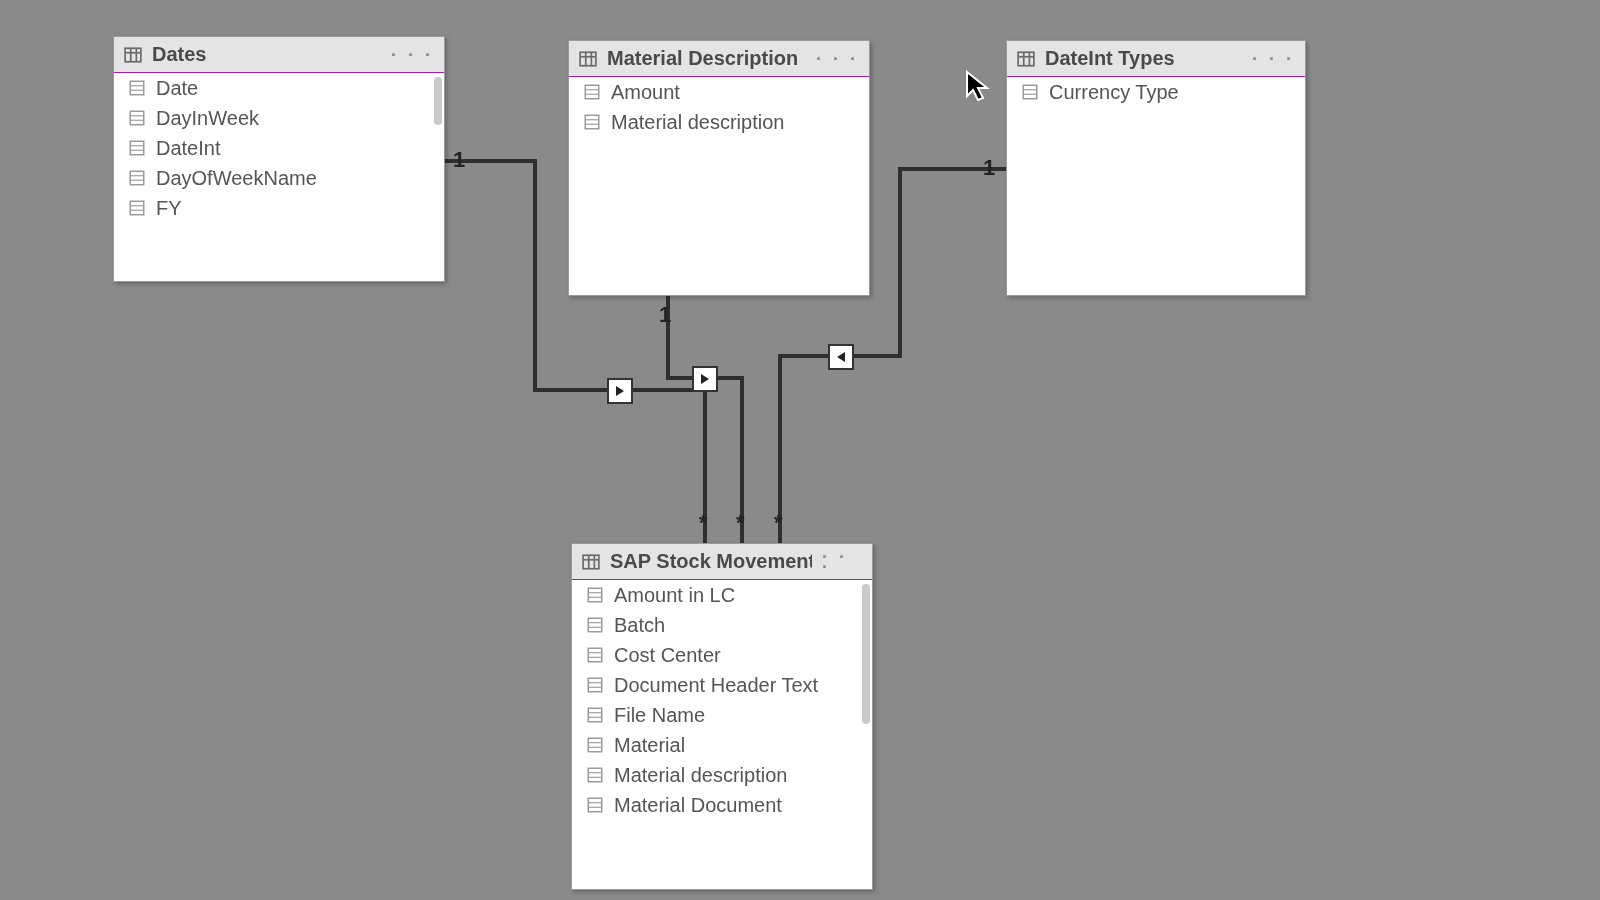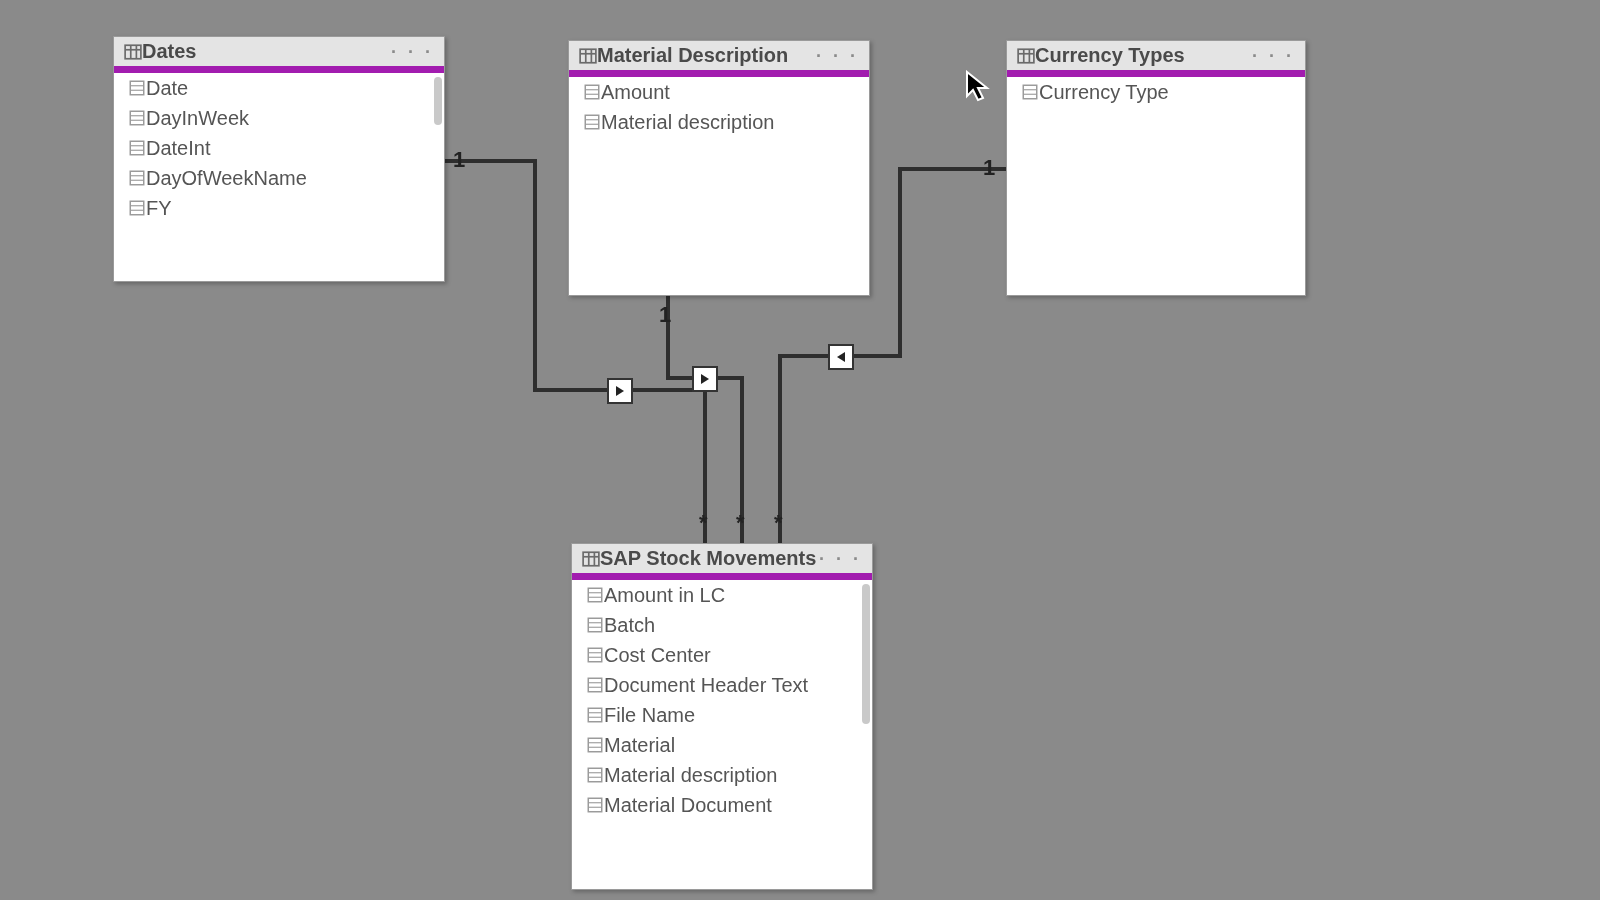--- a/index.html
+++ b/index.html
@@ -1,25 +1,25 @@
 <!DOCTYPE html>
 <html><head>
 <meta charset="utf-8">
 <style>
   html,body{margin:0;padding:0;width:1600px;height:900px;background:#8a8a8a;font-family:"Segoe UI",Arial,sans-serif;overflow:hidden;position:relative}
   .canvas{position:relative;width:1600px;height:900px}
   svg.wires{position:absolute;left:0;top:0;width:1600px;height:900px;pointer-events:none}
 
   .table-card{position:absolute;background:#fff;border:1px solid #9a9a9a;box-shadow:2px 2px 4px rgba(0,0,0,.25);display:flex;flex-direction:column}
-  .table-header{background:#e4e4e4;border-bottom:7px solid #a21caf;display:flex;align-items:center;gap:0;padding:4px 10px;height:36px;box-sizing:border-box}
+  .table-header{background:#e4e4e4;border-bottom:1px solid #a21caf;display:flex;align-items:center;gap:10px;padding:4px 10px;height:36px;box-sizing:border-box}
   .table-header .hicon{flex:0 0 18px;height:18px}
   .table-header .htitle{font-weight:700;font-size:20px;color:#4a4a4a;flex:1 1 auto;white-space:nowrap;overflow:hidden}
   .table-header .ellipsis{color:#8a8a8a;letter-spacing:3px;font-weight:700;font-size:18px;line-height:10px}
   .field-list{flex:1 1 auto;overflow:hidden;position:relative}
-  .field-row{display:flex;align-items:center;padding:3px 14px;height:30px;box-sizing:border-box}
+  .field-row{display:flex;align-items:center;gap:10px;padding:3px 14px;height:30px;box-sizing:border-box}
   .field-row .ficon{flex:0 0 18px;height:18px}
   .field-row .flabel{font-size:20px;color:#555}
   .vscroll{position:absolute;right:2px;width:8px;background:#c9c9c9;border-radius:4px}
 
   .card-dates{left:113px;top:36px;width:330px;height:244px}
   .card-matdesc{left:568px;top:40px;width:300px;height:254px}
   .card-movetypes{left:1006px;top:40px;width:298px;height:254px}
   .card-sap{left:571px;top:543px;width:300px;height:345px}
 
   .rel-one{position:absolute;font-weight:700;font-size:22px;color:#222}
@@ -163,21 +163,21 @@
   <div class="table-card card-movetypes">
     <div class="table-header">
       <span class="hicon">
         <svg width="18" height="18" viewBox="0 0 16 16">
             <rect x="1" y="2" width="14" height="12" fill="none" stroke="#6b6b6b" stroke-width="1.5"></rect>
             <line x1="1" y1="6" x2="15" y2="6" stroke="#6b6b6b" stroke-width="1.5"></line>
             <line x1="6" y1="2" x2="6" y2="14" stroke="#6b6b6b" stroke-width="1.5"></line>
             <line x1="11" y1="2" x2="11" y2="14" stroke="#6b6b6b" stroke-width="1.5"></line>
           </svg>
       </span>
-      <span class="htitle">Currency Types</span>
+      <span class="htitle">DateInt Types</span>
       <span class="ellipsis">· · ·</span>
     </div>
     <div class="field-list">
       <div class="field-row">
           <span class="ficon"><svg width="18" height="18" viewBox="0 0 16 16">
               <rect x="2" y="2" width="12" height="12" fill="none" stroke="#9a9a9a" stroke-width="1.3"></rect>
               <line x1="2" y1="6" x2="14" y2="6" stroke="#9a9a9a"></line>
               <line x1="2" y1="10" x2="14" y2="10" stroke="#9a9a9a"></line>
             </svg></span>
           <span class="flabel">Currency Type</span>

